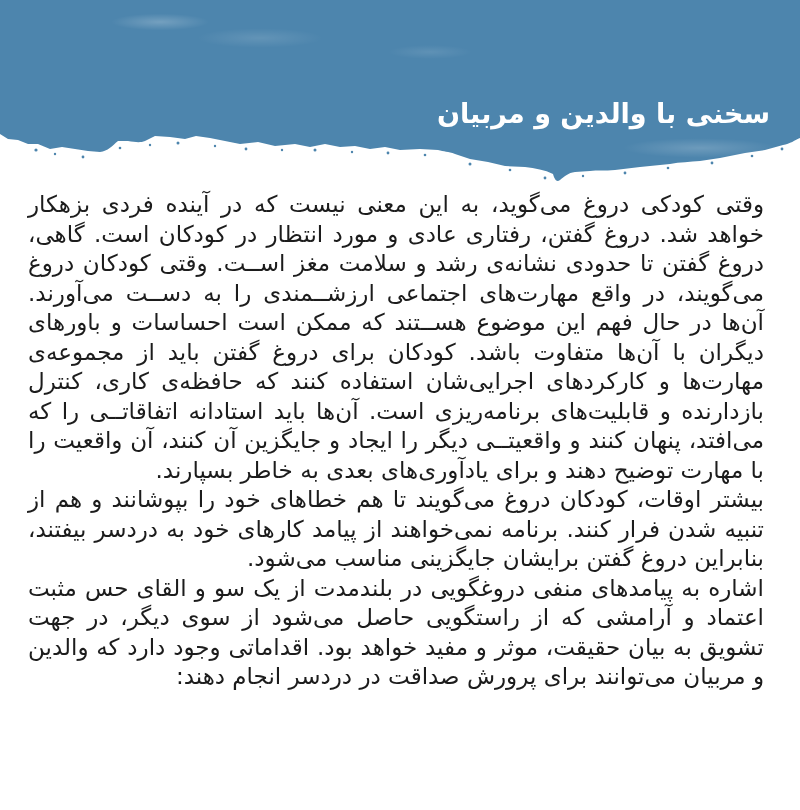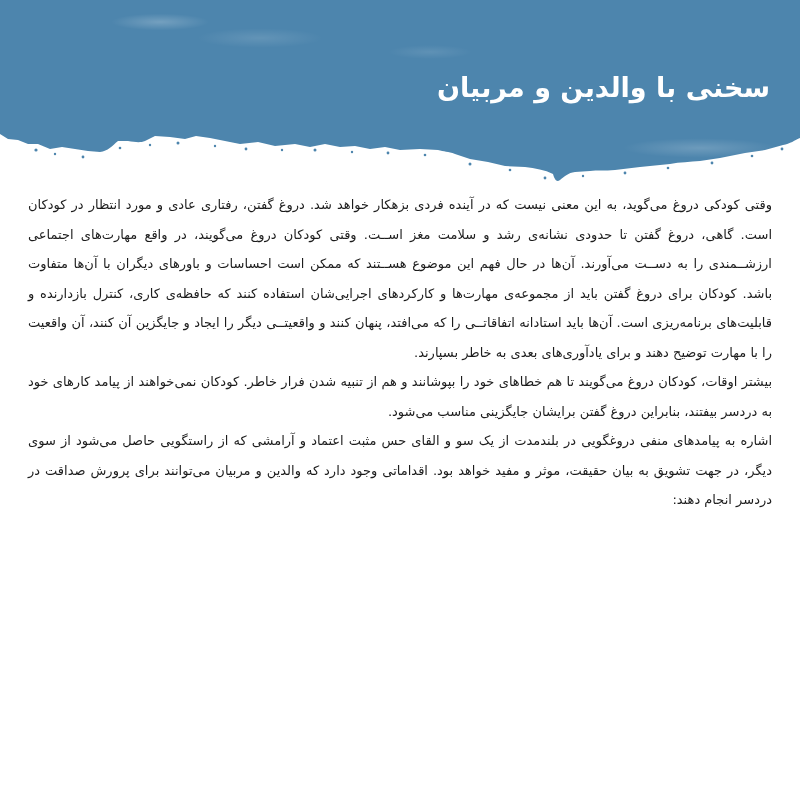--- a/index.html
+++ b/index.html
@@ -20,33 +20,33 @@
     position:absolute;left:0;top:0;width:800px;height:186px;
     pointer-events:none;
     background:
       radial-gradient(ellipse 70px 12px at 160px 22px, rgba(255,255,255,0.22), rgba(255,255,255,0) 70%),
       radial-gradient(ellipse 90px 14px at 260px 38px, rgba(255,255,255,0.12), rgba(255,255,255,0) 70%),
       radial-gradient(ellipse 60px 10px at 430px 52px, rgba(255,255,255,0.10), rgba(255,255,255,0) 70%),
       radial-gradient(ellipse 110px 14px at 700px 148px, rgba(255,255,255,0.18), rgba(255,255,255,0) 70%);
   }
   .band-title{
     position:absolute;
-    top:72px;
+    top:98px;
     right:30px;
     font-size:27px;
     font-weight:bold;
     color:#ffffff;
     letter-spacing:0;
     white-space:nowrap;
   }
 
   
   .content{
-    padding:4px 28px 0 28px;
-    font-size:13px;
+    padding:4px 36px 0 28px;
+    font-size:23px;
     line-height:29.5px;
     text-align:justify;
     text-justify:inter-word;
     font-weight:500;
   }
   .content p{margin:0;}
   .list-item{margin-top:22px;}
   .list-num{
     color:#e2281c;
     font-weight:bold;
@@ -103,17 +103,17 @@
         <circle cx="752" cy="156" r="1.3"></circle>
           <circle cx="782" cy="149" r="1.4"></circle>
       </g>
     </svg>
     <div class="band-texture"></div>
     <div class="band-title">سخنی با والدین و مربیان</div>
   </div>
 
   <div class="content">
     <p>وقتی کودکی دروغ می‌گوید، به این معنی نیست که در آینده فردی بزهکار خواهد شد. دروغ گفتن، رفتاری عادی و مورد انتظار در کودکان است. گاهی، دروغ گفتن تا حدودی نشانه‌ی رشد و سلامت مغز اســت. وقتی کودکان دروغ می‌گویند، در واقع مهارت‌های اجتماعی ارزشــمندی را به دســت می‌آورند. آن‌ها در حال فهم این موضوع هســتند که ممکن است احساسات و باورهای دیگران با آن‌ها متفاوت باشد. کودکان برای دروغ گفتن باید از مجموعه‌ی مهارت‌ها و کارکردهای اجرایی‌شان استفاده کنند که حافظه‌ی کاری، کنترل بازدارنده و قابلیت‌های برنامه‌ریزی است. آن‌ها باید استادانه اتفاقاتــی را که می‌افتد، پنهان کنند و واقعیتــی دیگر را ایجاد و جایگزین آن کنند، آن واقعیت را با مهارت توضیح دهند و برای یادآوری‌های بعدی به خاطر بسپارند.</p>
-    <p>بیشتر اوقات، کودکان دروغ می‌گویند تا هم خطاهای خود را بپوشانند و هم از تنبیه شدن فرار خاطر. کودکان نمی‌خواهند از پیامد کارهای خود به دردسر بیفتند، بنابراین دروغ گفتن برایشان جایگزینی مناسب می‌شود.</p>
+    <p>بیشتر اوقات، کودکان دروغ می‌گویند تا هم خطاهای خود را بپوشانند و هم از تنبیه شدن فرار کنند. برنامه نمی‌خواهند از پیامد کارهای خود به دردسر بیفتند، بنابراین دروغ گفتن برایشان جایگزینی مناسب می‌شود.</p>
     <p>اشاره به پیامدهای منفی دروغگویی در بلندمدت از یک سو و القای حس مثبت اعتماد و آرامشی که از راستگویی حاصل می‌شود از سوی دیگر، در جهت تشویق به بیان حقیقت، موثر و مفید خواهد بود. اقداماتی وجود دارد که والدین و مربیان می‌توانند برای پرورش صداقت در دردسر انجام دهند:</p>
   </div>
 
 </div>
 
 </body></html>

